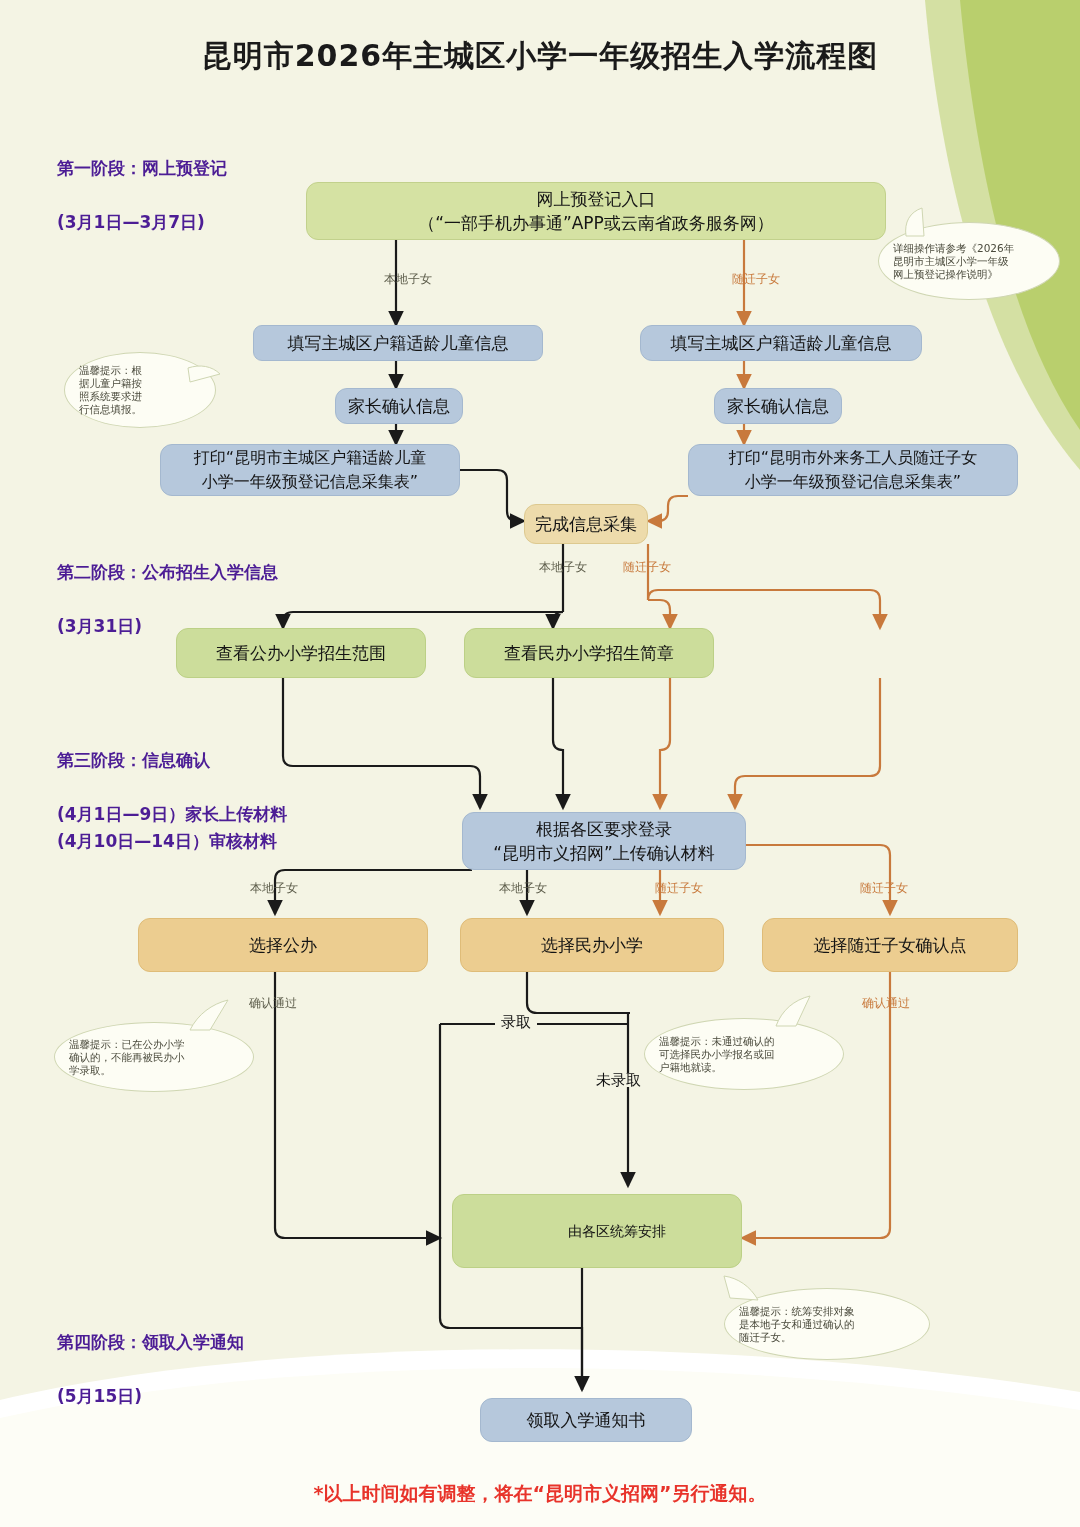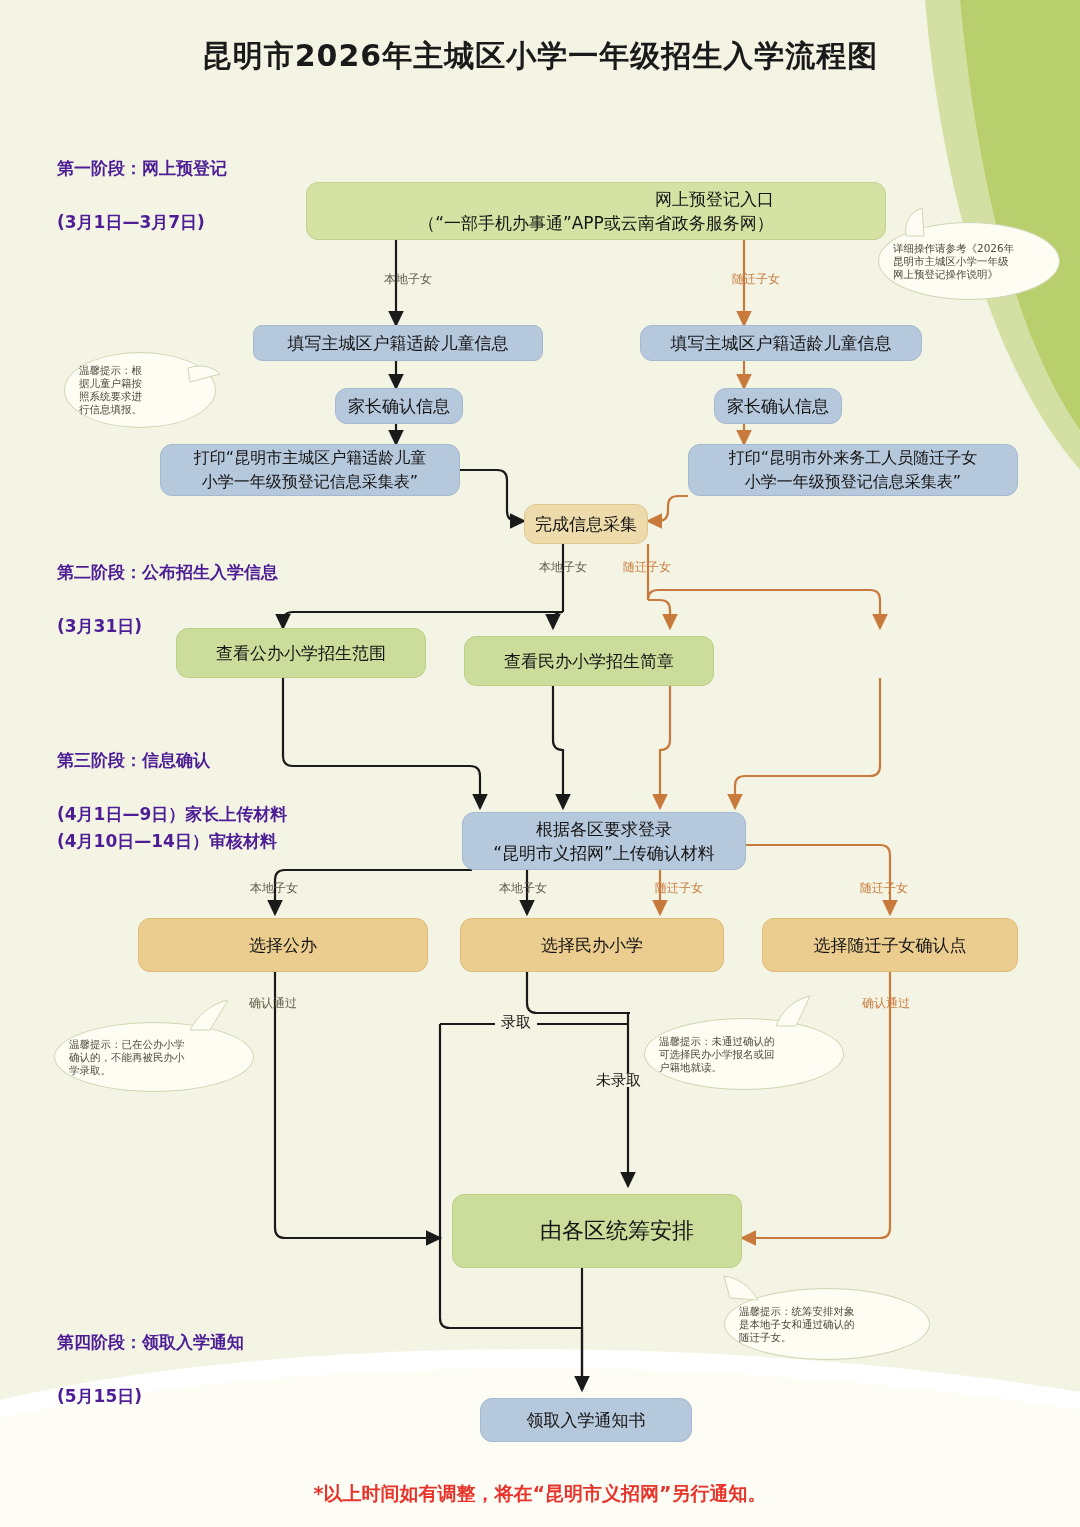--- a/index.html
+++ b/index.html
@@ -155,47 +155,47 @@
   <div class="phase" style="left:57px;top:720px;">
     <div>第三阶段：信息确认</div>
     <div>(4月1日—9日）家长上传材料
 (4月10日—14日）审核材料</div>
   </div>
   <div class="phase" style="left:57px;top:1302px;">
     <div>第四阶段：领取入学通知</div>
     <div>(5月15日)</div>
   </div>
 
-  <div class="node n-green" style="left:306px;top:182px;width:580px;height:58px;white-space:pre-line;text-align:right;">网上预登记入口
+  <div class="node n-green" style="left:306px;top:182px;width:580px;height:58px;white-space:pre-line;">网上预登记入口
 （“一部手机办事通”APP或云南省政务服务网）</div>
 
   <div class="node n-blue" style="left:253px;top:325px;width:290px;height:36px;border-radius:9px;">填写主城区户籍适龄儿童信息</div>
   <div class="node n-blue" style="left:640px;top:325px;width:282px;height:36px;">填写主城区户籍适龄儿童信息</div>
 
   <div class="node n-blue" style="left:335px;top:388px;width:128px;height:36px;">家长确认信息</div>
   <div class="node n-blue" style="left:714px;top:388px;width:128px;height:36px;">家长确认信息</div>
 
   <div class="node n-blue" style="left:160px;top:444px;width:300px;height:52px;white-space:pre-line;font-size:16px;">打印“昆明市主城区户籍适龄儿童
 小学一年级预登记信息采集表”</div>
   <div class="node n-blue" style="left:688px;top:444px;width:330px;height:52px;white-space:pre-line;font-size:16px;">打印“昆明市外来务工人员随迁子女
 小学一年级预登记信息采集表”</div>
 
   <div class="node n-tan" style="left:524px;top:504px;width:124px;height:40px;">完成信息采集</div>
 
   <div class="node n-green2" style="left:176px;top:628px;width:250px;height:50px;">查看公办小学招生范围</div>
-  <div class="node n-green2" style="left:464px;top:628px;width:250px;height:50px;margin-top:8px;">查看民办小学招生简章</div>
+  <div class="node n-green2" style="left:464px;top:628px;width:250px;height:50px;">查看民办小学招生简章</div>
 
   <div class="node n-blue" style="left:462px;top:812px;width:284px;height:58px;white-space:pre-line;">根据各区要求登录
 “昆明市义招网”上传确认材料</div>
 
   <div class="node n-orange" style="left:138px;top:918px;width:290px;height:54px;">选择公办</div>
   <div class="node n-orange" style="left:460px;top:918px;width:264px;height:54px;">选择民办小学</div>
   <div class="node n-orange" style="left:762px;top:918px;width:256px;height:54px;">选择随迁子女确认点</div>
 
-  <div class="node n-green2" style="left:452px;top:1194px;width:290px;height:74px;font-size:22px;padding-left:48px;">由各区统筹安排</div>
+  <div class="node n-green2" style="left:452px;top:1194px;width:290px;height:74px;font-size:14px;padding-left:48px;">由各区统筹安排</div>
 
   <div class="node n-blue" style="left:480px;top:1398px;width:212px;height:44px;">领取入学通知书</div>
 
   <div class="elabel l-dark" style="left:384px;top:272px;">本地子女</div>
   <div class="elabel l-orange" style="left:732px;top:272px;">随迁子女</div>
 
   <div class="elabel l-dark" style="left:539px;top:560px;">本地子女</div>
   <div class="elabel l-orange" style="left:623px;top:560px;">随迁子女</div>
 
   <div class="elabel l-dark" style="left:250px;top:881px;">本地子女</div>

